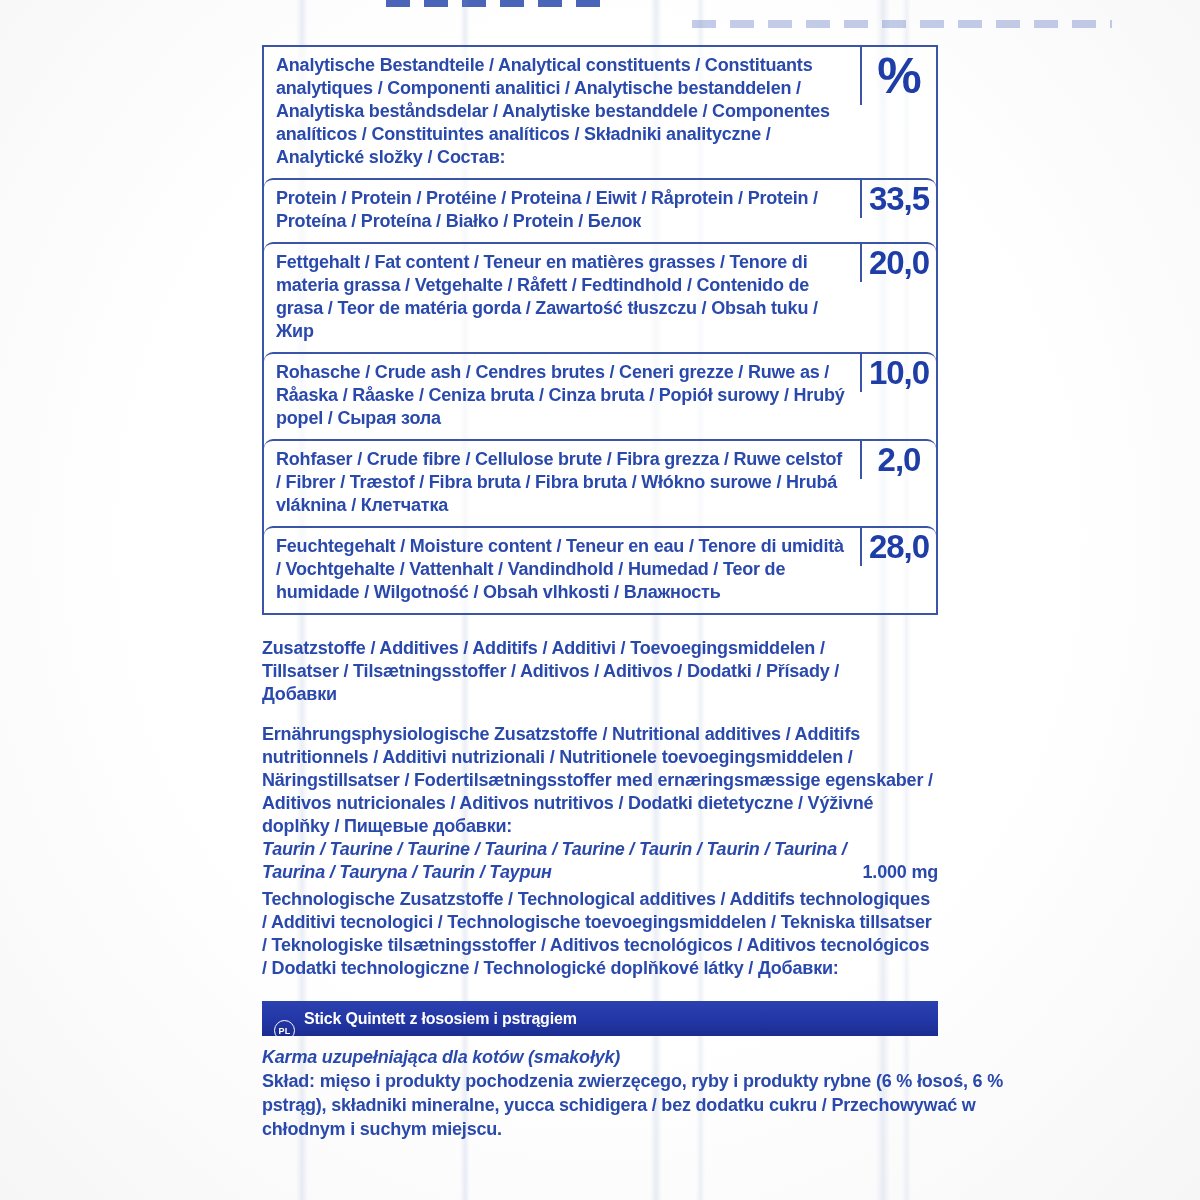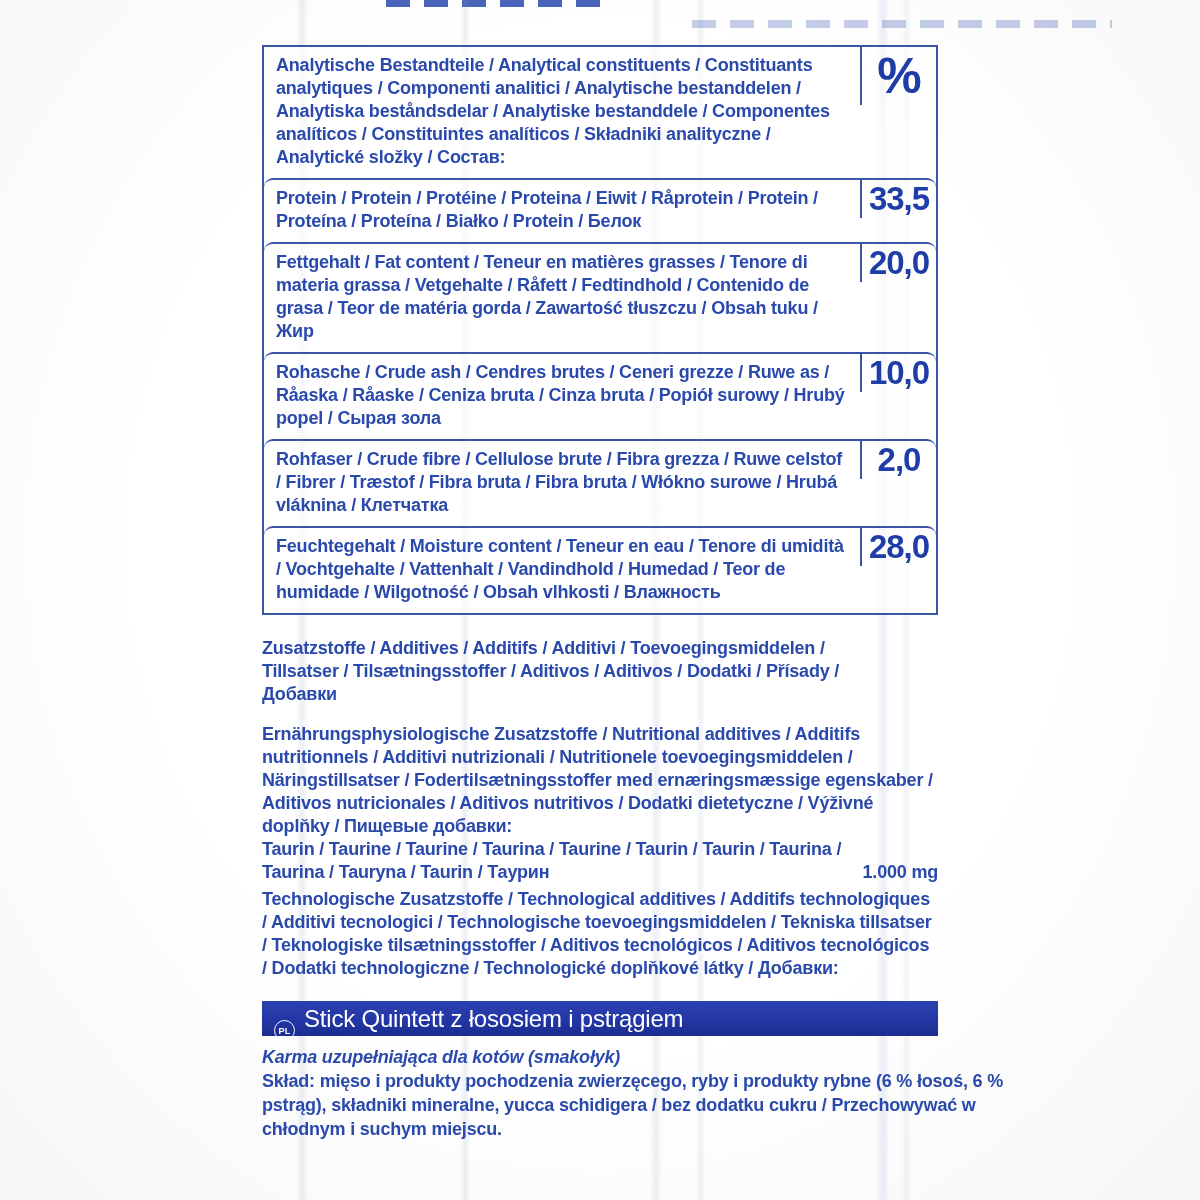--- a/index.html
+++ b/index.html
@@ -41,30 +41,30 @@
   .t-label{flex:1;padding:7px 10px 9px 12px;font-size:18px;line-height:23px;font-weight:bold;letter-spacing:-0.2px;}
   .t-value{width:76px;border-left:2px solid var(--line);display:flex;align-items:center;justify-content:center;
     font-weight:bold;font-size:33px;color:var(--ink-strong);letter-spacing:-1px;}
   .t-row.header .t-value{font-size:50px;}
 
   
   .para{font-size:18px;line-height:23px;font-weight:bold;letter-spacing:-0.2px;}
   .sec-additives{margin-top:22px;width:640px;}
   .sec-nutritional{margin-top:17px;}
   .taurine-row{display:flex;align-items:flex-end;}
-  .taurine-label{width:600px;}
+  .taurine-label{width:600px;font-style:italic;}
   .taurine-value{flex:1;text-align:right;white-space:nowrap;}
   .sec-technological{margin-top:4px;}
 
   
   .pl-banner{margin-top:21px;height:35px;background:linear-gradient(180deg,#2c41b0 0%,var(--banner) 55%,#1b2d90 100%);
     display:flex;align-items:center;gap:9px;padding:0 12px;color:#fff;}
   .pl-badge{width:21px;height:21px;border:1.6px solid #fff;border-radius:50%;flex:0 0 auto;
     display:flex;align-items:center;justify-content:center;font-size:9px;font-weight:bold;letter-spacing:.3px;margin-top:24px;}
-  .pl-banner-title{font-size:24px;font-weight:normal;letter-spacing:-0.2px;}
+  .pl-banner-title{font-size:16px;font-weight:bold;letter-spacing:-0.2px;}
 
   
   .pl-block{margin-top:9px;width:800px;font-size:18px;line-height:24px;font-weight:bold;letter-spacing:-0.2px;}
   .pl-subtitle{font-style:italic;}
 </style>
 </head>
 <body>
 
 <div class="dashes d1"></div>
 <div class="dashes d2"></div>

